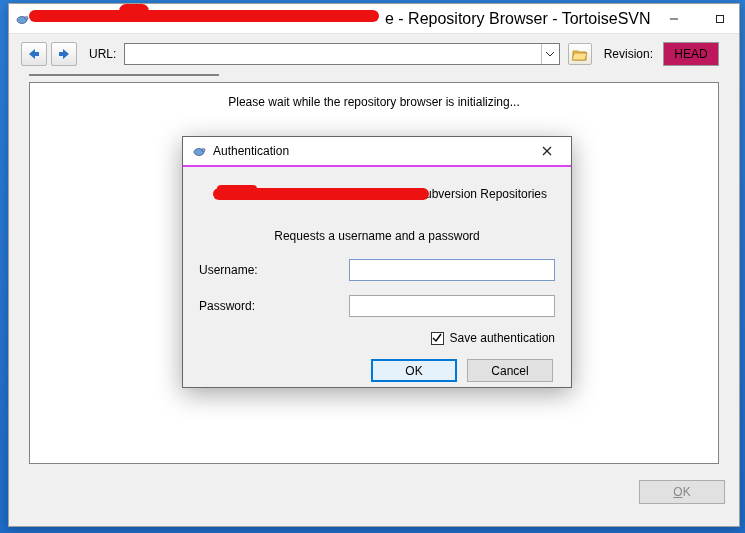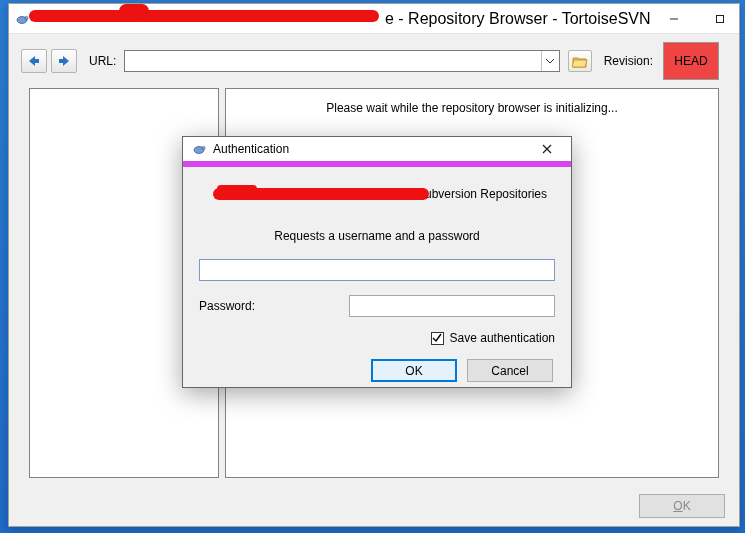--- a/index.html
+++ b/index.html
@@ -98,32 +98,33 @@
   }
   .folder-btn {
     width:24px;height:22px;
     border:1px solid #b5b5b5;
     background:linear-gradient(#fff,#eceada);
     display:flex;align-items:center;justify-content:center;
     margin-left:4px;border-radius:2px;
   }
   .rev-label { margin:0 6px 0 8px; }
   .head-btn {
-    width:56px;height:38px;
+    width:56px;height:24px;
     border:1px solid #999;
-    background:#ef4444;
+    background:#be185d;
     display:flex;align-items:center;justify-content:center;
   }
 
   
   .panes {
     display:flex;
     gap:6px;
     padding:0 20px;
     height:390px;
+    flex-direction:column;
   }
   .pane-left {
     width:190px;
     border:1px solid #828282;
     background:#fff;
   }
   .pane-right {
     flex:1;
     border:1px solid #828282;
     background:#fff;
@@ -151,21 +152,21 @@
   
   .dialog {
     position:absolute;
     left:173px; top:132px;
     width:390px; height:252px;
     background:#f0f0f0;
     border:1px solid #666;
     box-shadow:0 6px 24px rgba(0,0,0,.35);
   }
   .dlg-title {
-    height:30px;background:#fff;border-bottom:6px solid #d946ef;
+    height:30px;background:#fff;border-bottom:2px solid #d946ef;
     display:flex;align-items:center;padding:0 4px 0 8px;
   }
   .dlg-title .icon-slot{width:16px;height:16px;margin-right:6px;display:flex;align-items:center;justify-content:center;}
   .dlg-title-text{font-size:12px;}
   .dlg-close{margin-left:auto;width:40px;height:100%;display:flex;align-items:center;justify-content:center;}
 
   .dlg-body{padding:12px 16px 12px 16px;position:relative;}
   .repo-line{ text-align:center; margin:8px 0 4px; position:relative; height:16px;}
   .repo-text{ display:inline; }
   .redact2{
@@ -292,20 +293,21 @@
       </div>
     </div>
     <div class="dlg-body">
       <div class="repo-line">
         <span class="redact2"></span>
         <span class="redact2b"></span>
         <span class="repo-text" style="margin-left:210px;">Subversion Repositories</span>
       </div>
       <div class="req-line">Requests a username and a password</div>
       <div class="form-row">
+        <label>Username:</label>
         <input type="text" autofocus="" value="" style="">
       </div>
       <div class="form-row pwd">
         <label>Password:</label>
         <input type="password" value="" style="">
       </div>
       <div class="chk-row">
         <div class="chk">
           <svg width="10" height="10" viewBox="0 0 10 10">
               <path d="M1 5 L4 8 L9 1" fill="none" stroke="#000" stroke-width="1.4"></path>

